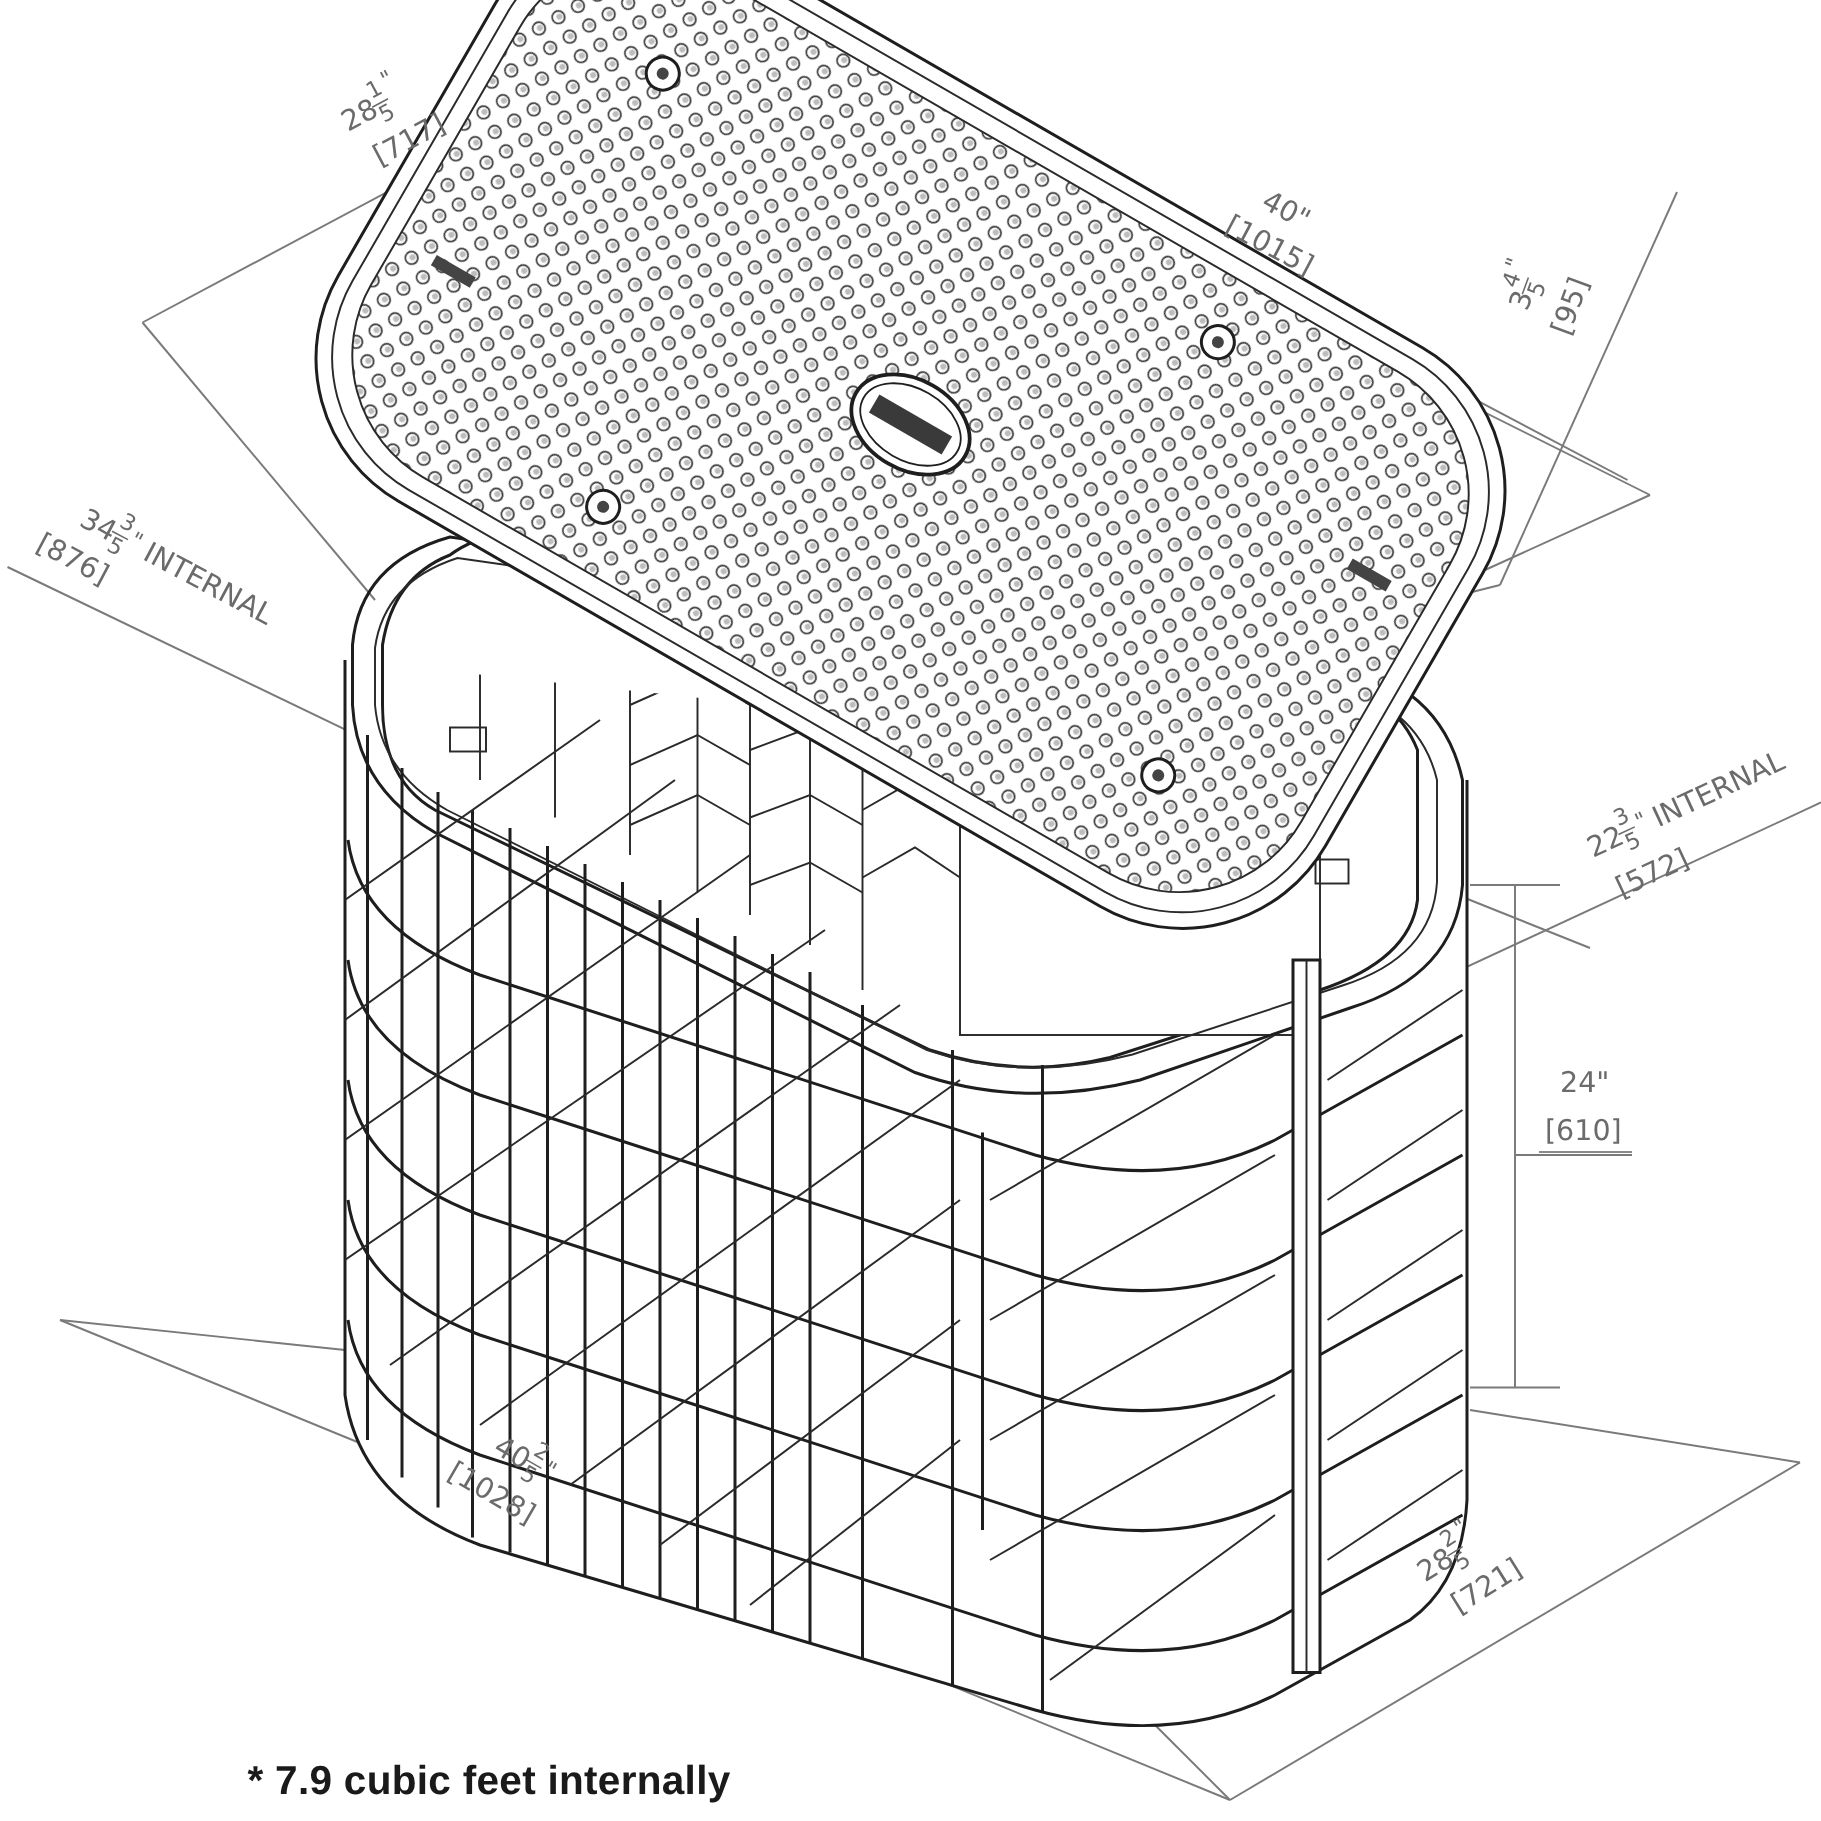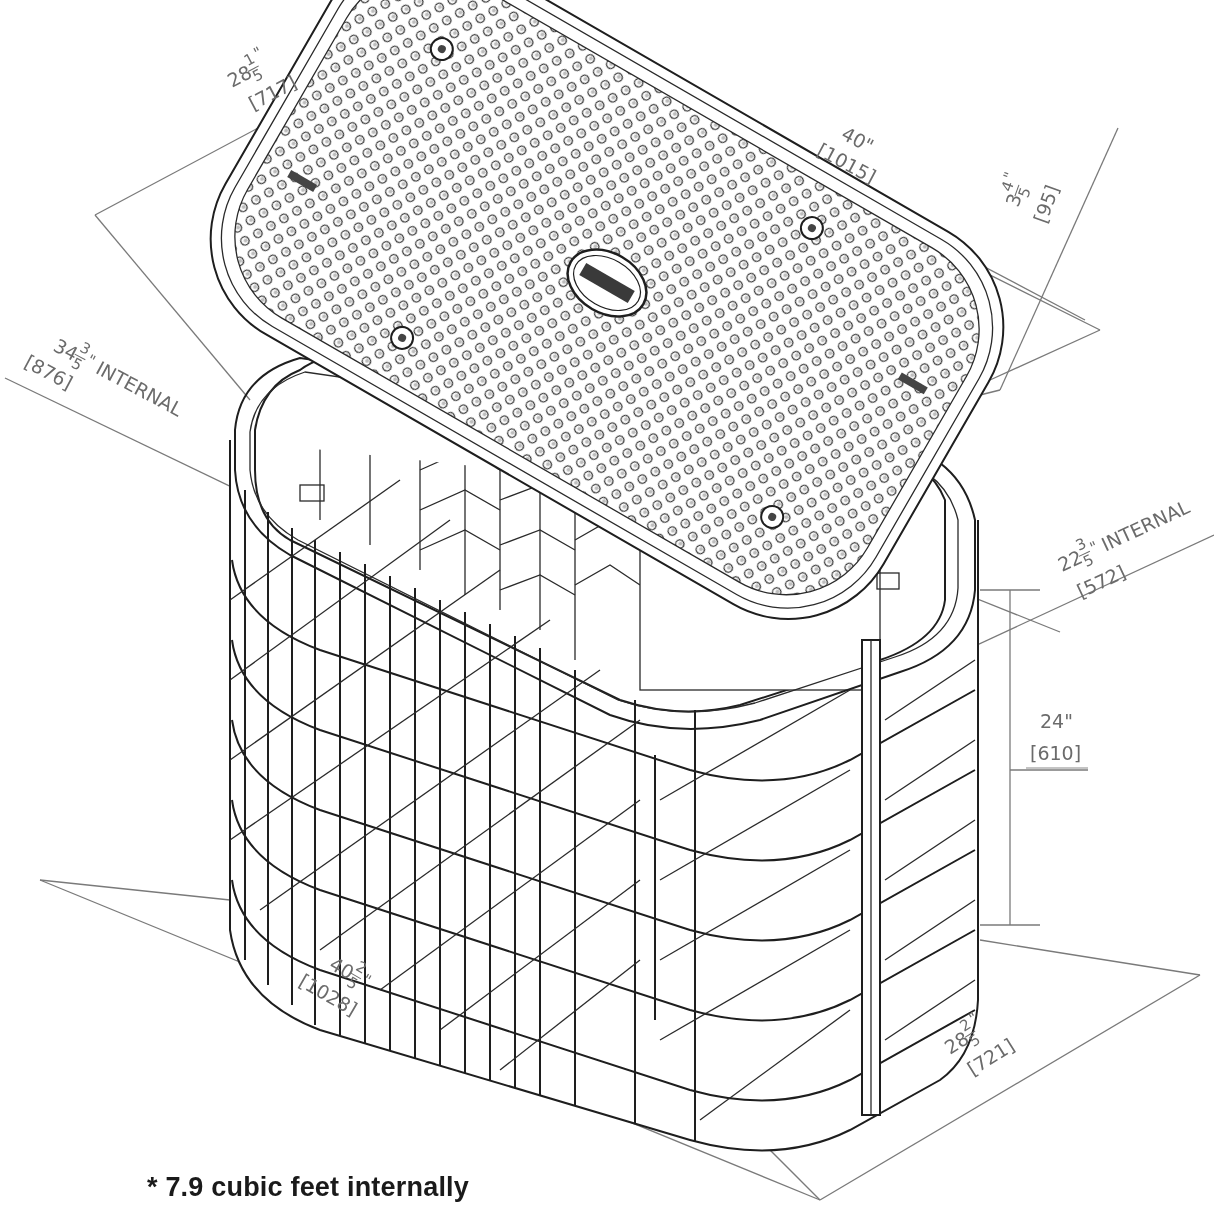--- a/index.html
+++ b/index.html
@@ -5,21 +5,21 @@
   html, body { margin: 0; padding: 0; background: #ffffff; }
   body { width: 1214px; height: 1214px; position: relative; overflow: hidden; font-family: "Liberation Sans", sans-serif; }
   #drawing { position: absolute; left: 0; top: 0; width: 1214px; height: 1214px; }
   .dim-text { font-family: "DejaVu Sans", sans-serif; fill: #6b6b6b; font-size: 19px; }
   .dim-small { font-family: "DejaVu Sans", sans-serif; fill: #6b6b6b; font-size: 15px; }
   .dim-line { stroke: #7a7a7a; stroke-width: 1.3; fill: none; }
   .bracket { stroke: #8a8a8a; stroke-width: 1.2; fill: none; }
   .part { stroke: #1e1e1e; fill: none; stroke-width: 2; }
   .part-thin { stroke: #2a2a2a; fill: none; stroke-width: 1.3; }
   .part-fill { stroke: #1e1e1e; fill: #ffffff; stroke-width: 2; }
-  #footnote { position: absolute; left: 147px; top: 1172px; font-family: "Liberation Sans", sans-serif; font-weight: bold; font-size: 27px; color: #1a1a1a; letter-spacing: 0.2px; }
+  #footnote { position: absolute; left: 165px; top: 1172px; font-family: "Liberation Sans", sans-serif; font-weight: bold; font-size: 27px; color: #1a1a1a; letter-spacing: 0.2px; }
 </style>
 </head>
 <body>
 
 <svg id="drawing" viewBox="0 0 1214 1214" xmlns="http://www.w3.org/2000/svg">
   <defs>
     <pattern id="dots" width="15" height="15" patternUnits="userSpaceOnUse" patternTransform="rotate(30)">
       <circle cx="7.5" cy="7.5" r="4.2" fill="#ffffff" stroke="#3a3a3a" stroke-width="1.2"></circle>
       <circle cx="7.5" cy="6.8" r="2" fill="#bdbdbd"></circle>
     </pattern>

